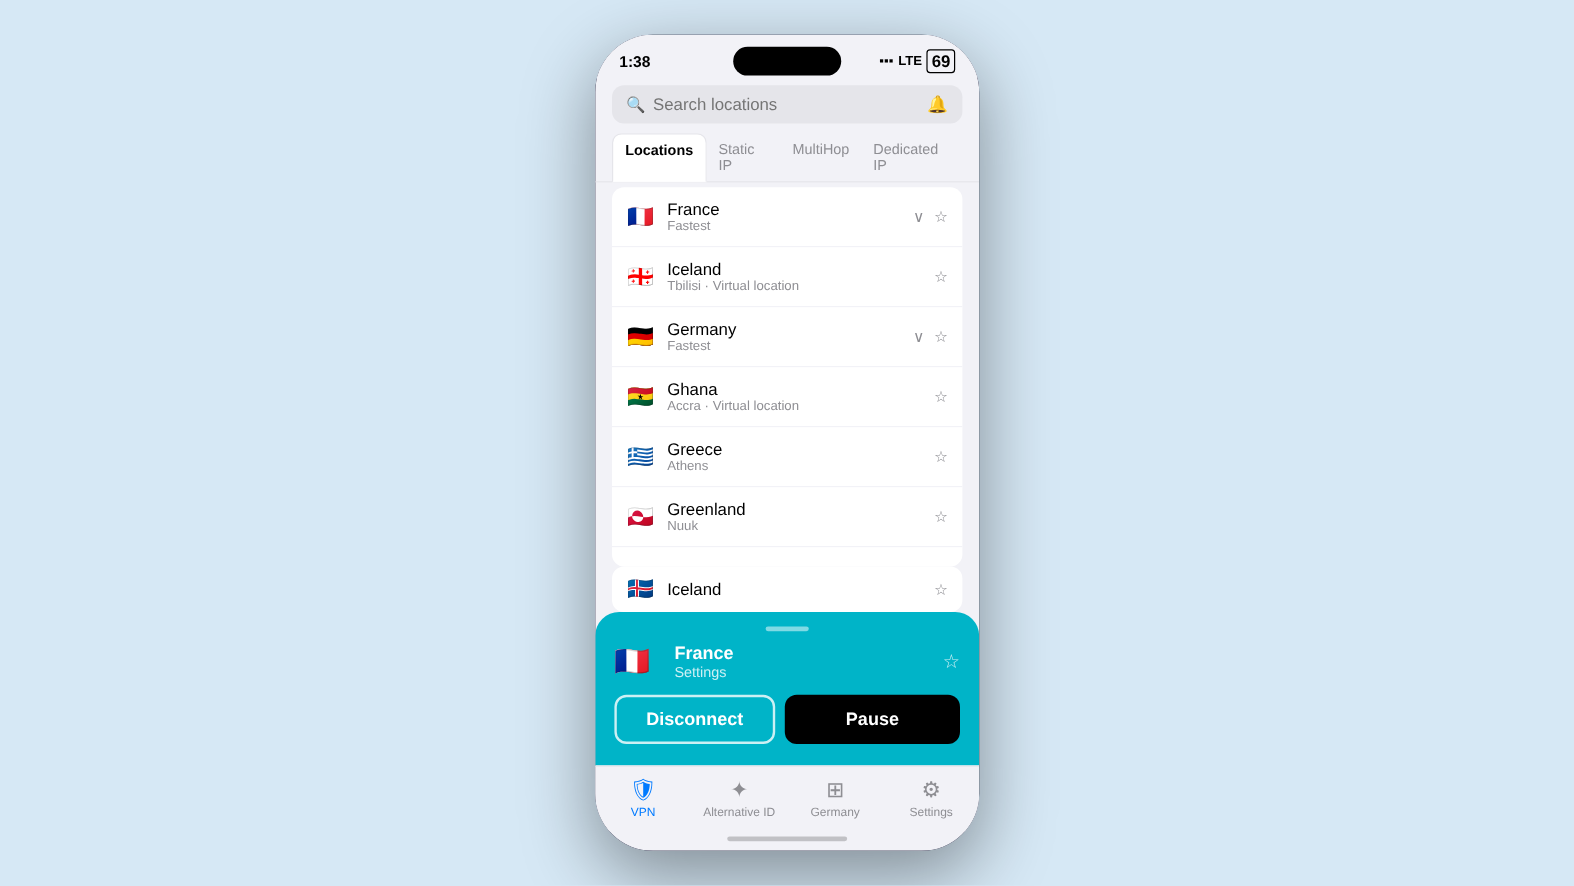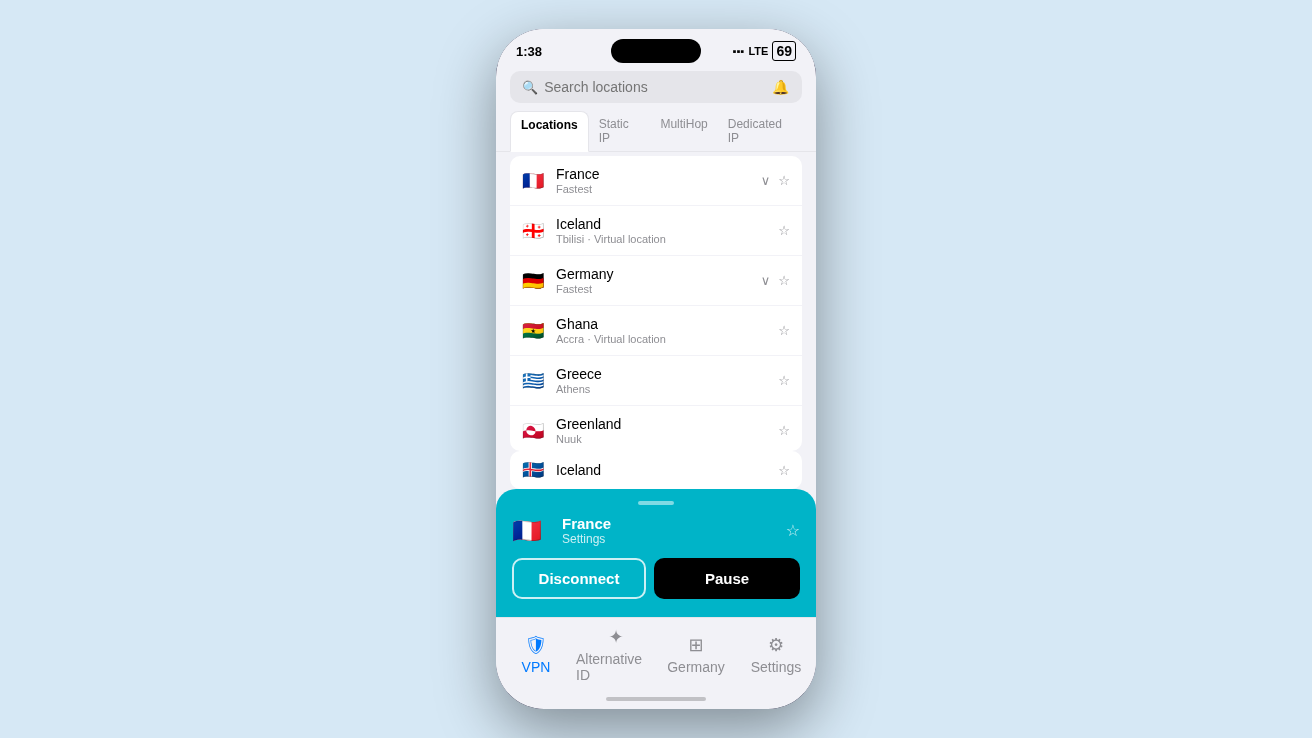--- a/index.html
+++ b/index.html
@@ -221,21 +221,21 @@
     .tab-bar-item {
       display: flex;
       flex-direction: column;
       align-items: center;
       gap: 3px;
       cursor: pointer;
       flex: 1;
     }
     .tab-bar-icon { font-size: 18px; color: #8e8e93; }
     .tab-bar-icon.active { color: #007aff; }
-    .tab-bar-label { font-size: 14px; color: #8e8e93; }
+    .tab-bar-label { font-size: 10px; color: #8e8e93; }
     .tab-bar-label.active { color: #007aff; }
     
     .iceland-peek {
       padding: 10px 12px;
       display: flex;
       align-items: center;
       background: #fff;
       margin: 0 14px;
       border-radius: 10px;
     }

